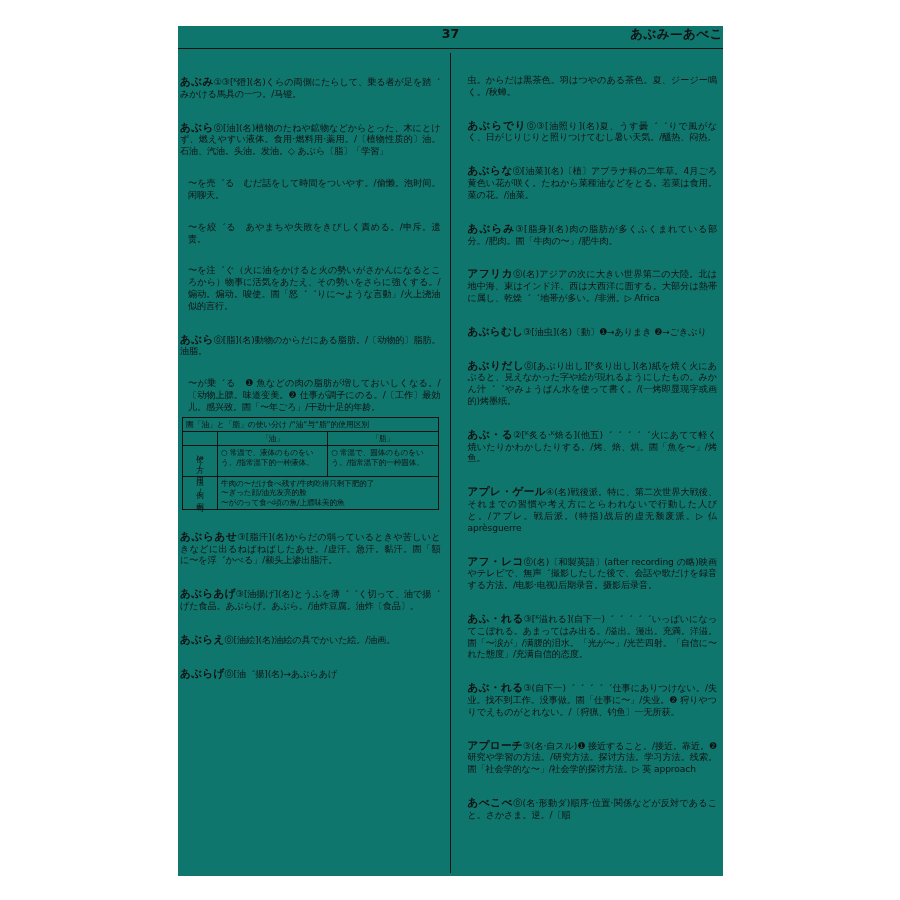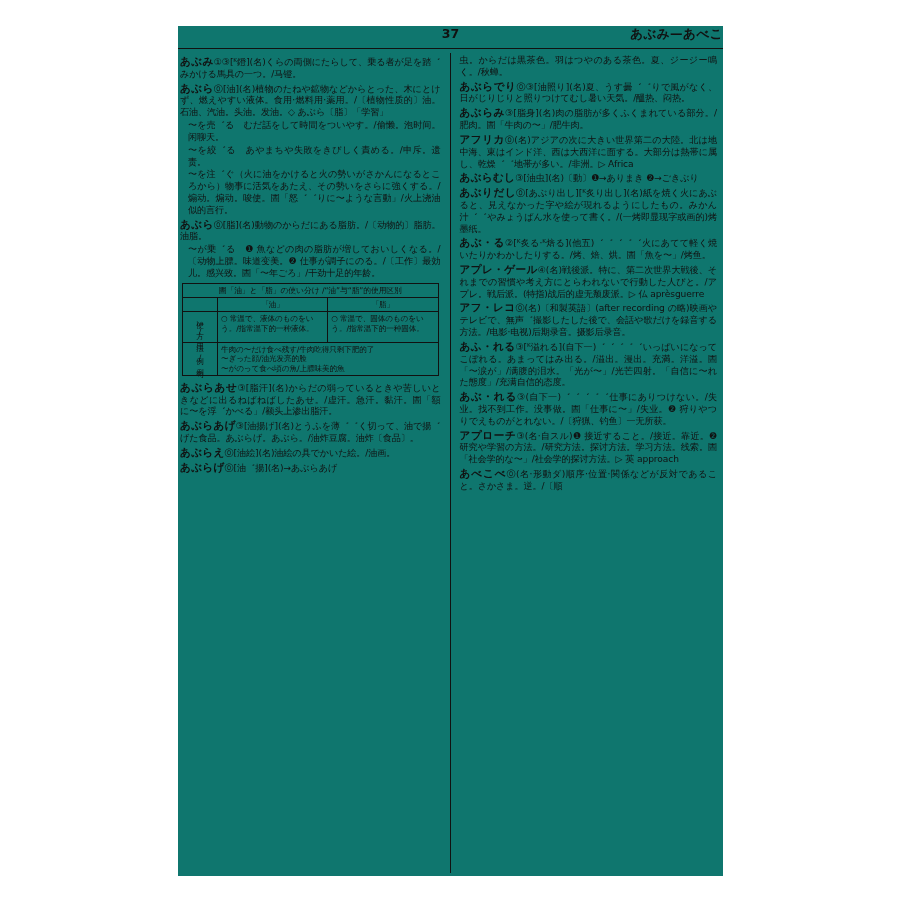--- a/index.html
+++ b/index.html
@@ -37,36 +37,35 @@
   .col{
     width:50%;
     padding:2px 6px 0 2px;
     box-sizing:border-box;
     font-size:9.1px;
     line-height:1.30;
     color:#111;
     letter-spacing:-0.1px;
   }
   .col.left{ border-right:1px solid #111; padding-right:9px;}
-  .col.right{ padding-left:9px;}
-  .entry{ margin-bottom:1px; text-align:justify;}
+  .col.right{ padding-left:17px;}
+  .entry{ margin-bottom:1px; text-align:justify;margin-top:20px;}
   .hw{ font-weight:bold; font-size:10.6px; letter-spacing:.3px;}
   .sub{ display:block; margin-left:8px;}
   
   .usage-table{
     border:1.4px solid #111;
     margin:3px 2px 5px 2px;
     font-size:7.6px;
     line-height:1.22;
   }
   .usage-title{
     border-bottom:1px solid #111;
     padding:2px 3px;
     font-size:7.8px;
-    text-align:center;
   }
   .uhead{ text-align:center; padding:2px 0;}
   .vert{
     writing-mode:vertical-rl;
     text-orientation:upright;
     margin:0 auto;
     padding:3px 0;
     letter-spacing:1px;
   }
   .urow-flex{ display:flex;}
@@ -149,20 +148,23 @@
     </div>
 
     <div class="col right">
       <div class="entry">
         <span>虫。からだは黒茶色。羽はつやのある茶色。夏、ジージー鳴く。/秋蝉。</span>
       </div>
       <div class="entry">
         <span class="hw">あぶらでり</span><span>⓪③[油照り](名)夏、うす曇゛゛りで風がなく、日がじりじりと照りつけてむし暑い天気。/醞热、闷热。</span>
       </div>
       <div class="entry">
+        <span class="hw">あぶらな</span><span>⓪[油菜](名)〔植〕アブラナ科の二年草。4月ごろ黄色い花が咲く。たねから菜種油などをとる。若菜は食用。菜の花。/油菜。</span>
+      </div>
+      <div class="entry">
         <span class="hw">あぶらみ</span><span>③[脂身](名)肉の脂肪が多くふくまれている部分。/肥肉。圕「牛肉の〜」/肥牛肉。</span>
       </div>
       <div class="entry">
         <span class="hw">アフリカ</span><span>⓪(名)アジアの次に大きい世界第二の大陸。北は地中海、東はインド洋、西は大西洋に面する。大部分は熱帯に属し、乾燥゛゛地帯が多い。/非洲。▷ Africa</span>
       </div>
       <div class="entry">
         <span class="hw">あぶらむし</span><span>③[油虫](名)〔動〕❶→ありまき ❷→ごきぶり</span>
       </div>
       <div class="entry">
         <span class="hw">あぶりだし</span><span>⓪[あぶり出し][ᴷ炙り出し](名)紙を焼く火にあぶると、見えなかった字や絵が現れるようにしたもの。みかん汁゛゛やみょうばん水を使って書く。/(一烤即显现字或画的)烤墨纸。</span>

